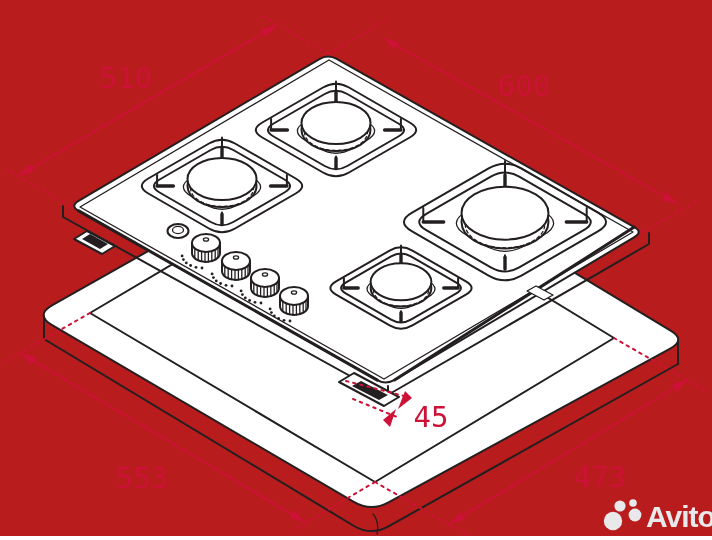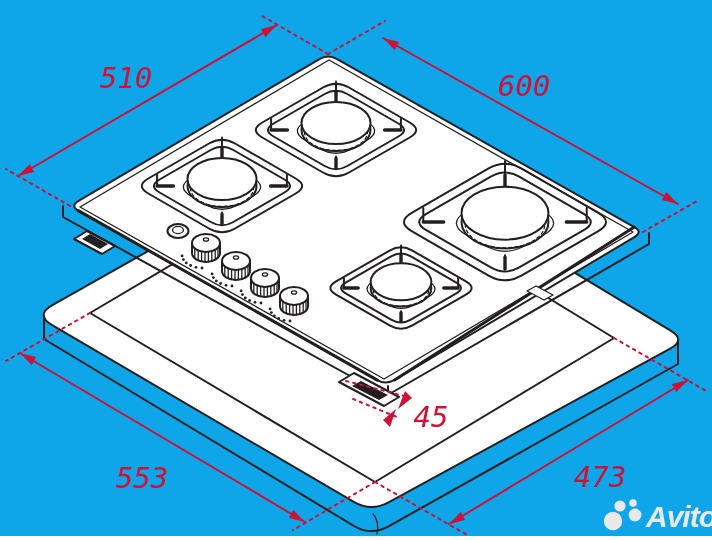--- a/index.html
+++ b/index.html
@@ -1,17 +1,17 @@
 <!DOCTYPE html>
 <html><head>
 <meta charset="utf-8">
 <style>
   html,body{margin:0;padding:0;background:#fff;}
-  .stage{position:relative;width:712px;height:536px;background:#0ea5e9;overflow:hidden;
-         font-family:"Liberation Sans",sans-serif;font-style:italic;}
+  .stage{position:relative;width:712px;height:536px;background:#b91c1c;overflow:hidden;
+         font-family:"Liberation Sans",sans-serif;}
   svg{display:block;}
   .ln{fill:none;stroke:#231f20;stroke-width:2;stroke-linejoin:round;stroke-linecap:round;}
   .thin{stroke-width:1.3;}
   .heavy{stroke-width:3;}
   .arm{stroke-width:3.4;}
   .wfill{fill:#ffffff;}
   .dark{fill:#231f20;stroke:none;}
   .dimln{fill:none;stroke:#cc1236;stroke-width:2;stroke-linecap:round;}
   .dimdot{fill:none;stroke:#cc1236;stroke-width:2;stroke-dasharray:2.5 4.8;stroke-linecap:round;}
   .dimarrow{fill:#cc1236;stroke:none;}

